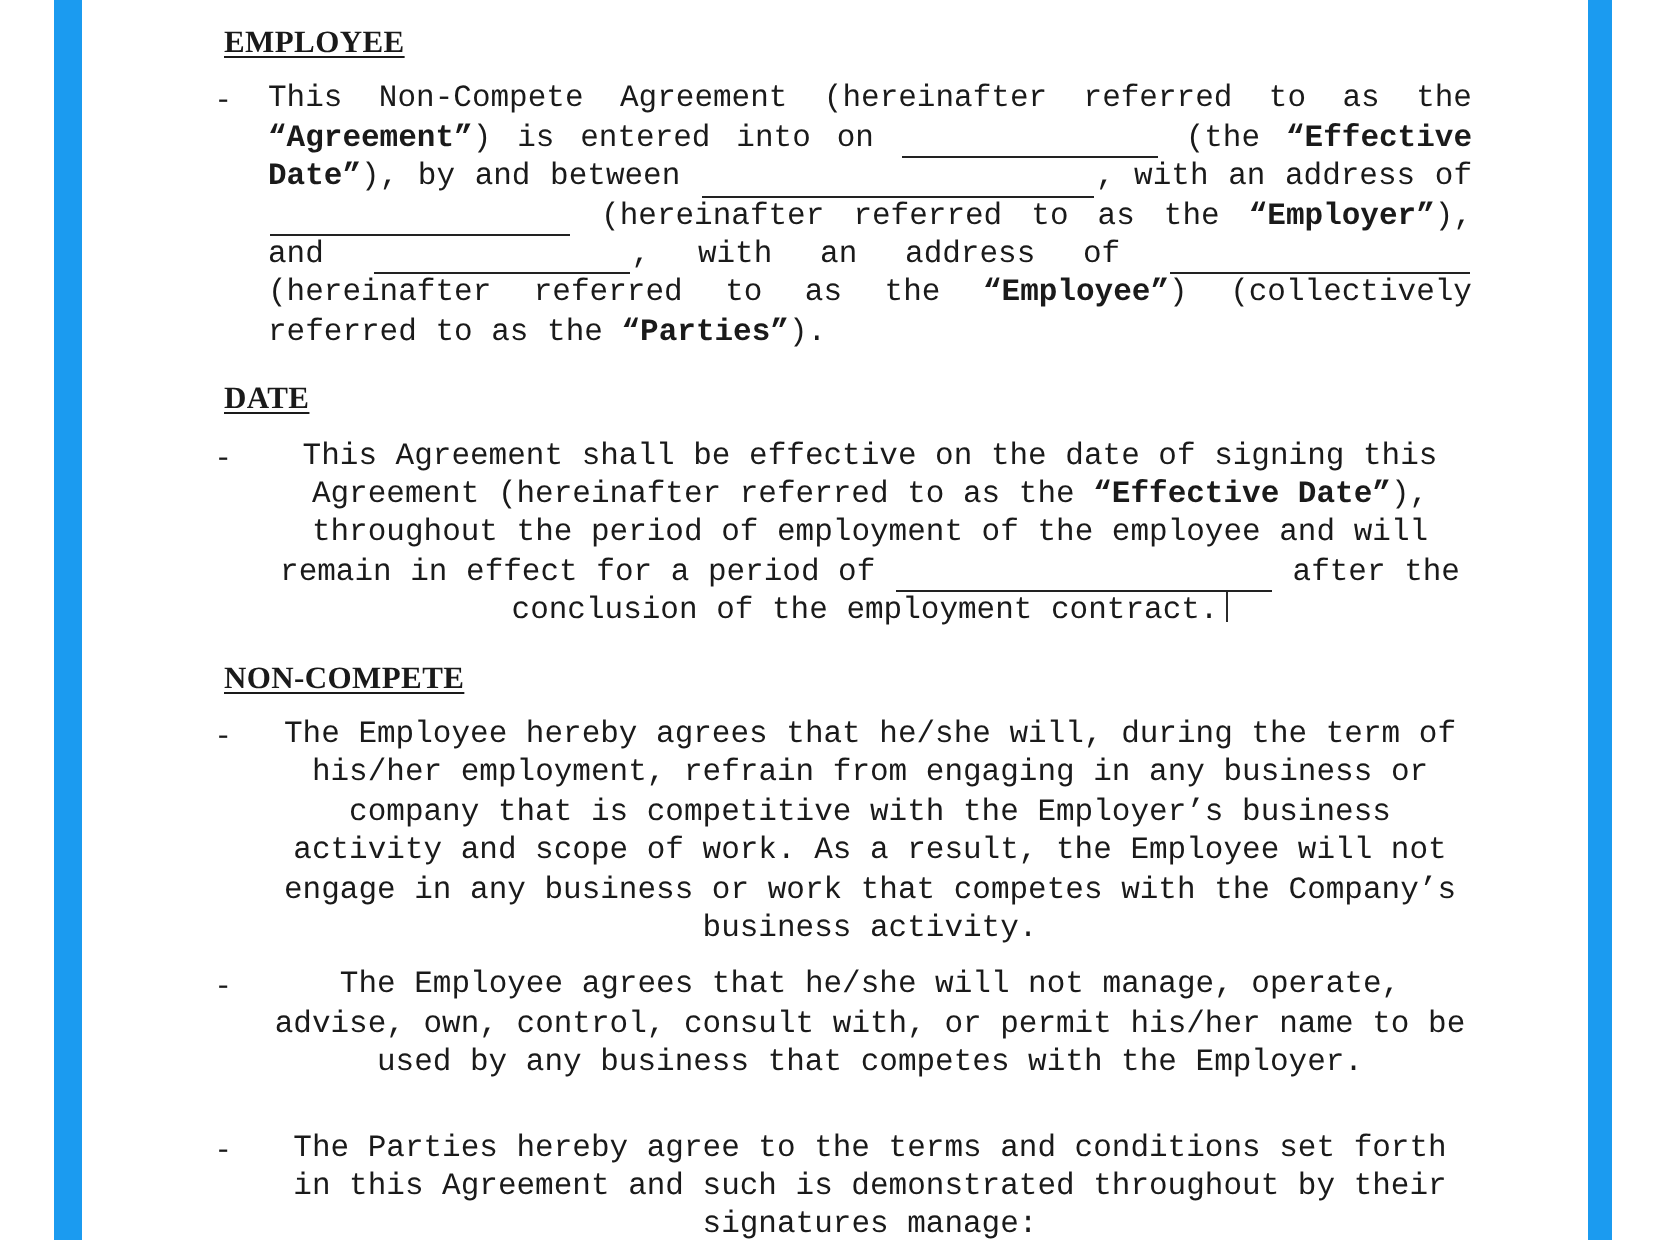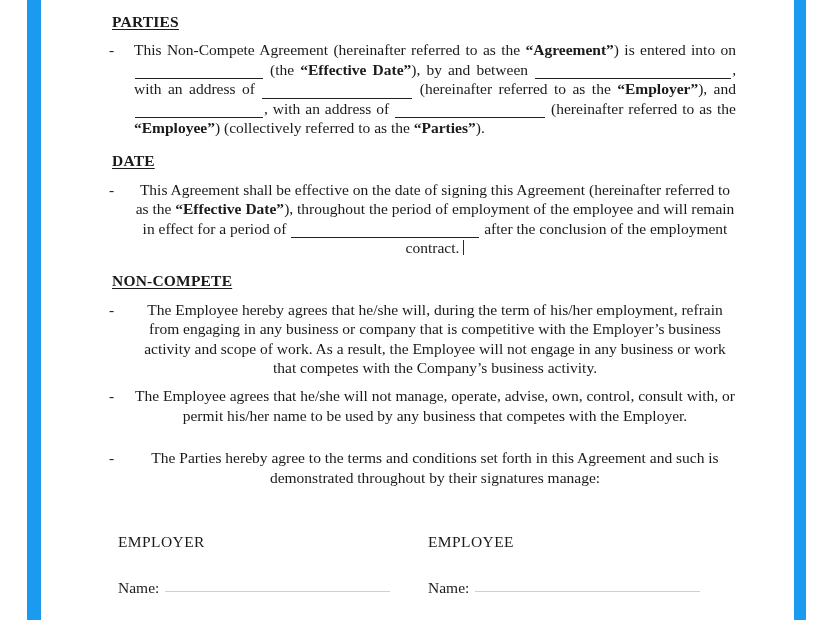--- a/index.html
+++ b/index.html
@@ -61,20 +61,21 @@
     padding-left: 1px;
     box-sizing: border-box;
   }
   .bullet-text {
     flex: 1 1 auto;
     font-size: 15.5px;
     line-height: 19.4px;
     text-align: justify;
     text-justify: inter-word;
     hyphens: none;
+    font-family: Liberation Mono, monospace;
   }
   .bullet-text.no-justify { text-align: center; }
   .bullet-text b { font-weight: bold; }
 
   .blank {
     display: inline-block;
     border-bottom: 1px solid #222;
     vertical-align: bottom;
     height: 13px;
     margin: 0 1px;
@@ -127,21 +128,21 @@
 <body>
 
 <div id="page">
 
   <div class="side-bar left"></div>
   <div class="side-bar right"></div>
 
   <div class="doc-body">
 
     <div class="heading-wrap">
-      <div class="section-heading">PARTIES</div>
+      <div class="section-heading">EMPLOYEE</div>
     </div>
     <div class="bullet-row">
       <div class="bullet-dash">-</div>
       <div class="bullet-text">This Non-Compete Agreement (hereinafter referred to as the <b>“Agreement”</b>) is entered into on <span class="blank w-short"></span> (the <b>“Effective Date”</b>), by and between <span class="blank w-xlong"></span>, with an address of <span class="blank w-mid"></span> (hereinafter referred to as the <b>“Employer”</b>), and <span class="blank w-short"></span>, with an address of <span class="blank w-mid"></span> (hereinafter referred to as the <b>“Employee”</b>) (collectively referred to as the <b>“Parties”</b>).</div>
     </div>
 
     <div class="section-gap"></div>
 
     <div class="heading-wrap">
       <div class="section-heading">DATE</div>

